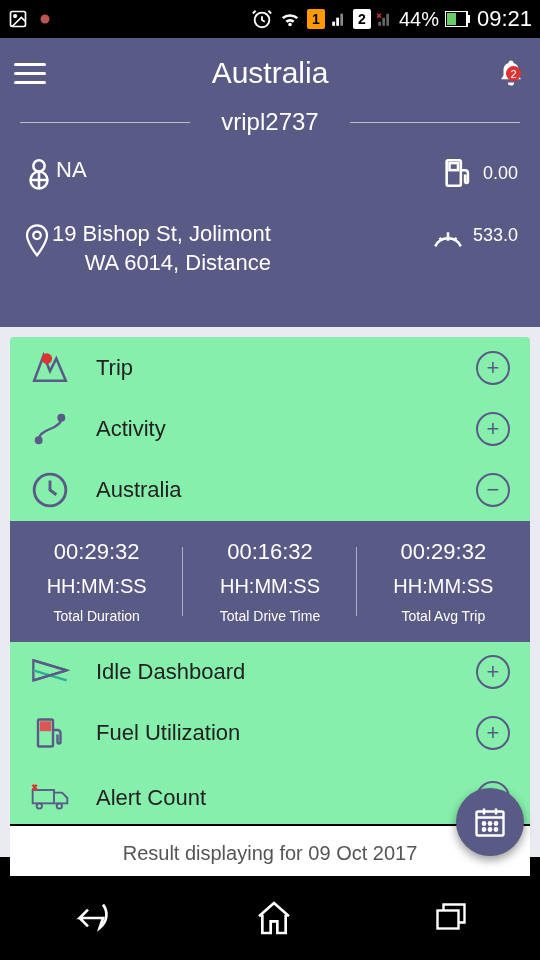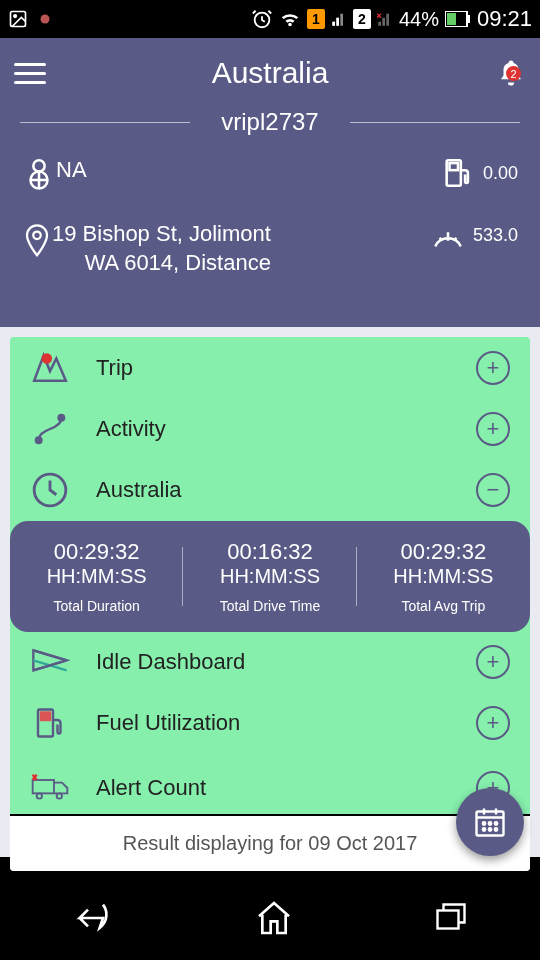--- a/index.html
+++ b/index.html
@@ -31,25 +31,25 @@
   .info-right { display: flex; align-items: center; gap: 8px; font-size: 18px; }
 
   
   .content { background: #eaeaf2; padding: 10px 10px 0 10px; height: 530px; }
   .list { background: #86efac; border-radius: 4px; overflow: hidden; }
   .list-item { display: flex; align-items: center; padding: 12px 20px; gap: 26px; min-height: 60px; }
   .list-item .icon { width: 40px; display: flex; justify-content: center; }
   .list-item .label { flex: 1; font-size: 22px; color: #222; }
   .toggle-btn { width: 34px; height: 34px; border: 2px solid #5a5a86; border-radius: 50%; display: flex; align-items: center; justify-content: center; color: #5a5a86; font-size: 22px; font-weight: 300; }
 
-  .duration-panel { background: #5a5a86; color: #fff; display: flex; padding: 18px 0; border-radius: 18px; }
+  .duration-panel { background: #5a5a86; color: #fff; display: flex; padding: 18px 0; }
   .duration-col { flex: 1; text-align: center; position: relative; padding: 0 8px; }
   .duration-col:not(:last-child)::after { content: ''; position: absolute; right: 0; top: 8px; bottom: 8px; width: 1px; background: rgba(255,255,255,0.5); }
   .dur-time { font-size: 22px; }
-  .dur-fmt { font-size: 20px; margin-top: 0; }
+  .dur-fmt { font-size: 20px; margin-top: 10px; }
   .dur-label { font-size: 14px; margin-top: 10px; }
 
   .result-bar { background: #fff; border-top: 2px solid #000000; text-align: center; padding: 16px 0; font-size: 20px; color: #555; position: relative; }
 
   .fab { position: absolute; right: 16px; bottom: 104px; width: 68px; height: 68px; border-radius: 50%; background: #5a5a86; display: flex; align-items: center; justify-content: center; box-shadow: 0 4px 10px rgba(0,0,0,0.4); }
 
   
   .nav-bar { position: absolute; bottom: 0; width: 540px; height: 84px; background: #000; display: flex; align-items: center; justify-content: space-around; }
 
   svg { display: block; }

